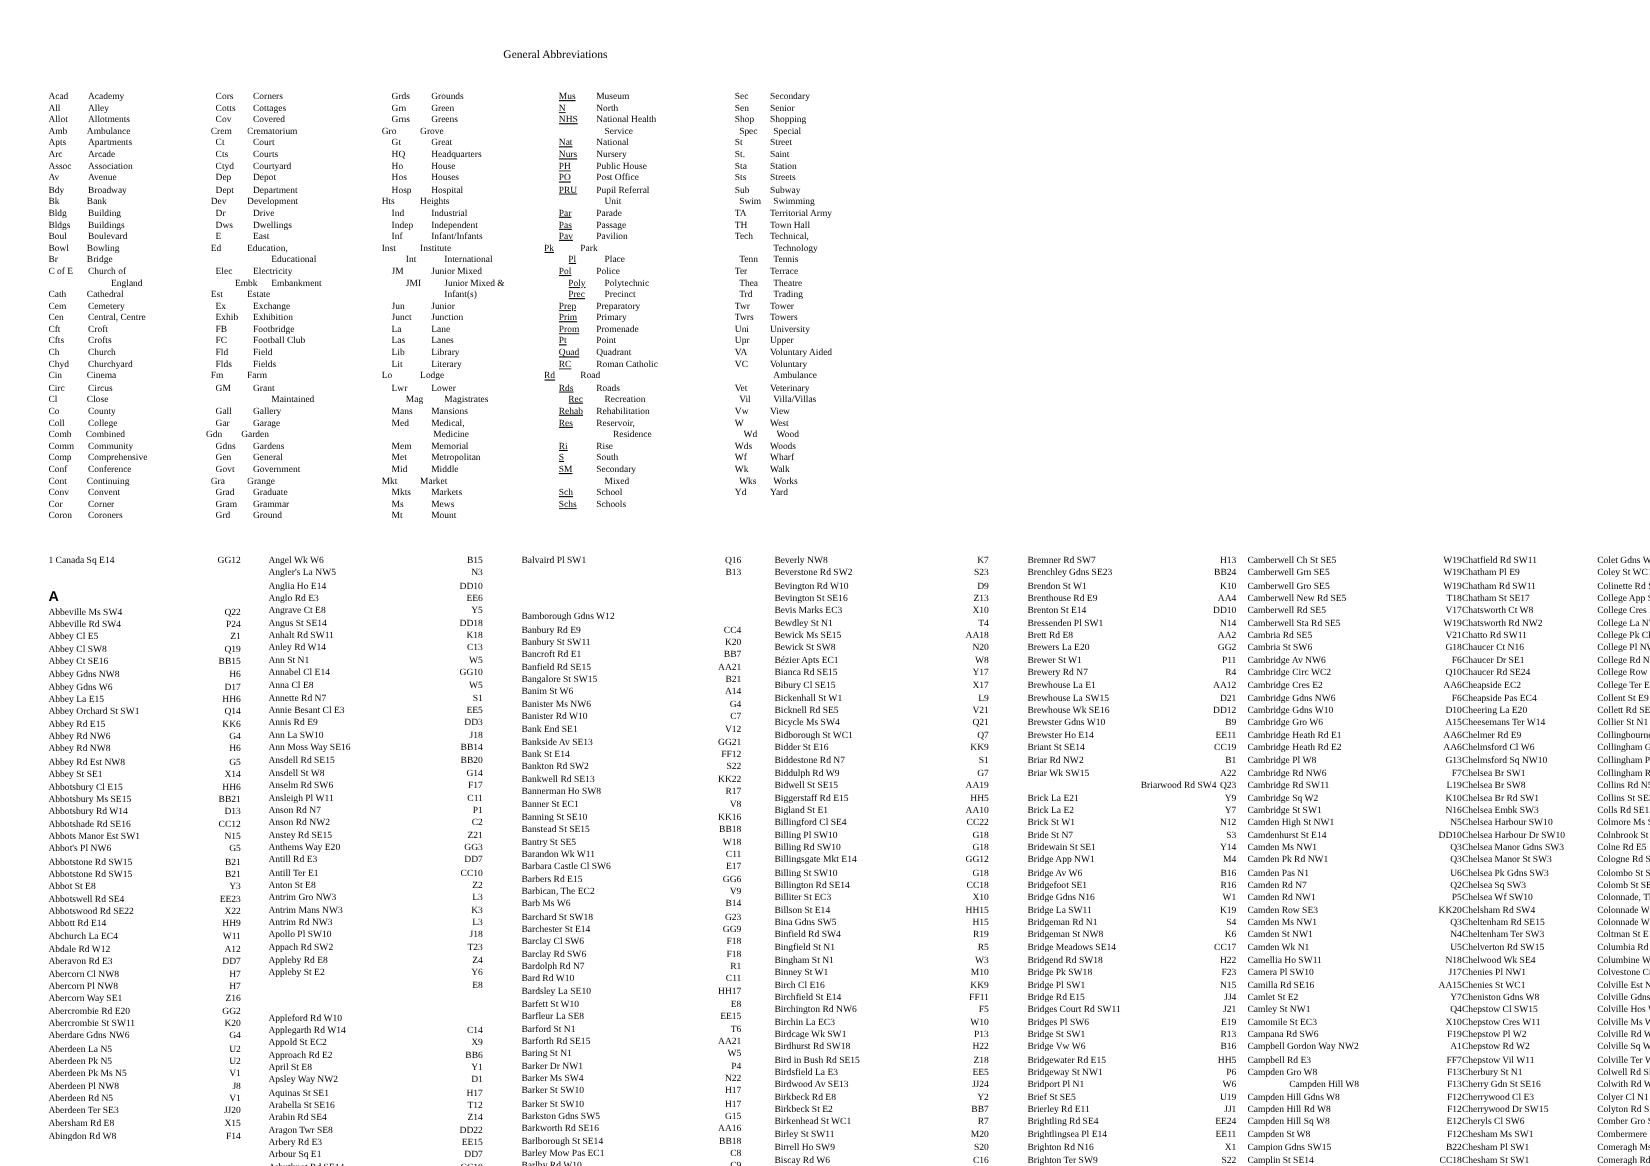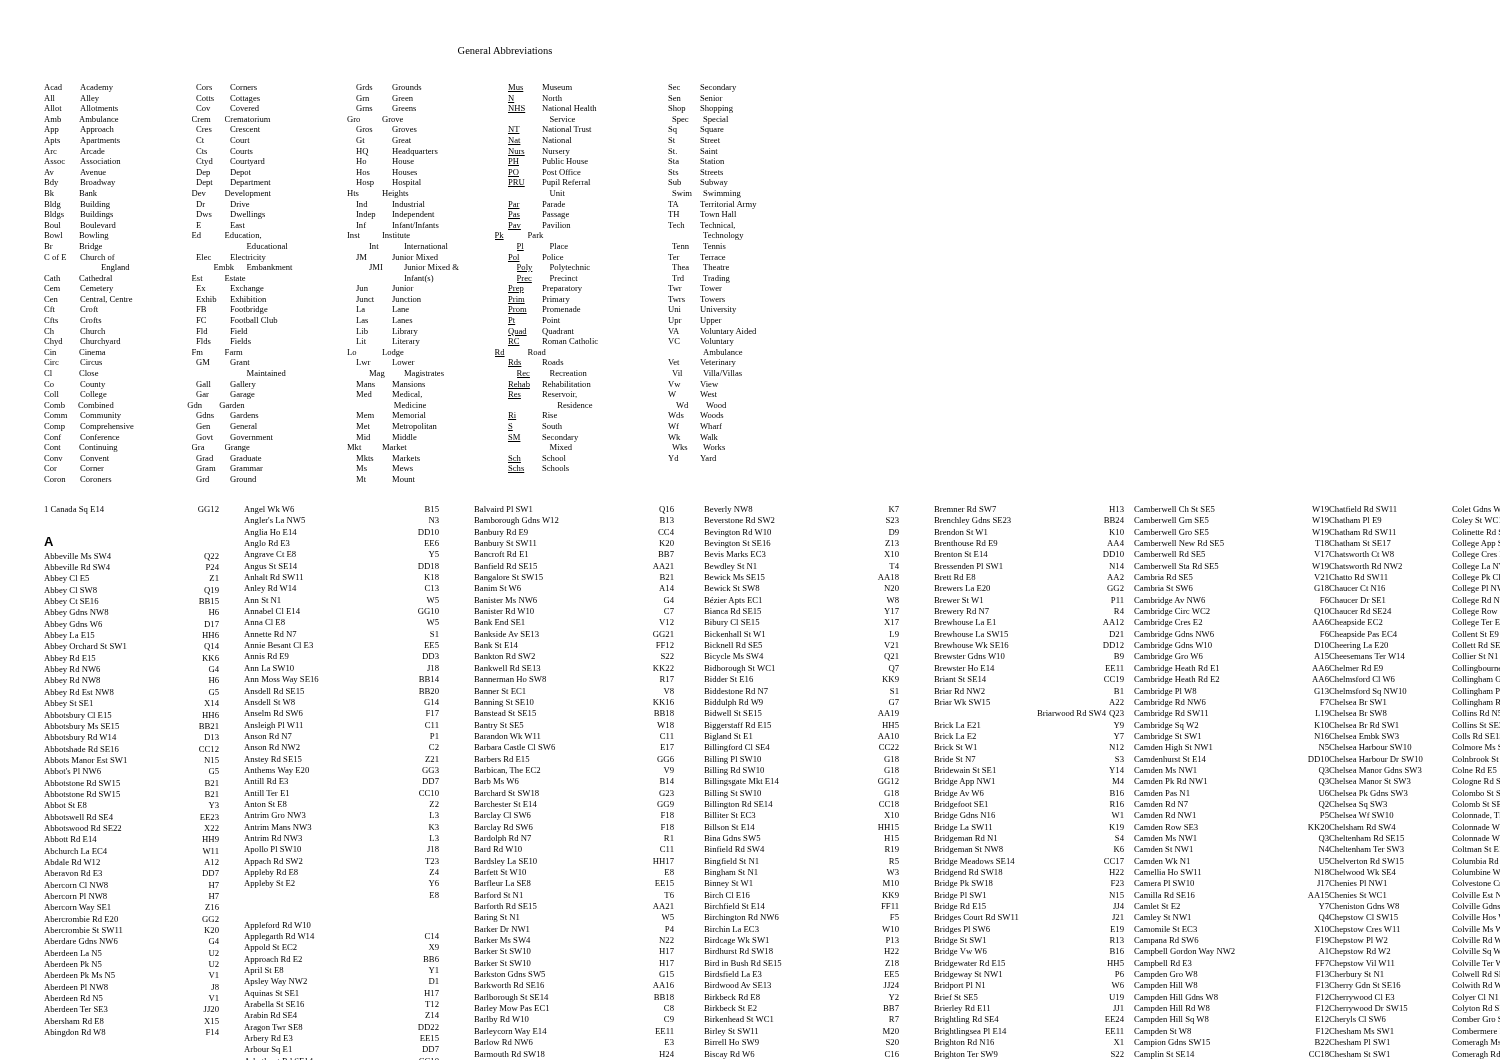--- a/index.html
+++ b/index.html
@@ -94,32 +94,20 @@
         <div class="c ab-c">Crem</div>
         <div class="c ab-d">Crematorium</div>
         <div class="c ab-e">Gro</div>
         <div class="c ab-f">Grove</div>
         <div class="c ab-g"></div>
         <div class="c ab-h indent">Service</div>
         <div class="c ab-i">Spec</div>
         <div class="c ab-j">Special</div>
       </div>
       <div class="abbr-row">
-        <div class="c ab-a">App</div>
-        <div class="c ab-b">Approach</div>
-        <div class="c ab-c">Cres</div>
-        <div class="c ab-d">Crescent</div>
-        <div class="c ab-e">Gros</div>
-        <div class="c ab-f">Groves</div>
-        <div class="c ab-g">NT</div>
-        <div class="c ab-h">National Trust</div>
-        <div class="c ab-i">Sq</div>
-        <div class="c ab-j">Square</div>
-      </div>
-      <div class="abbr-row">
         <div class="c ab-a">Apts</div>
         <div class="c ab-b">Apartments</div>
         <div class="c ab-c">Ct</div>
         <div class="c ab-d">Court</div>
         <div class="c ab-e">Gt</div>
         <div class="c ab-f">Great</div>
         <div class="c ab-g">Nat</div>
         <div class="c ab-h">National</div>
         <div class="c ab-i">St</div>
         <div class="c ab-j">Street</div>
@@ -888,21 +876,21 @@
           <div class="nm" style="width: 152px;">Arcadia St E14</div>
           <div class="ref">X5</div>
         </div>
       </div>
       <div class="col" style="left: 430px; width: 200px;">
         <div class="entry">
           <div class="nm" style="width: 155px;">Balvaird Pl SW1</div>
           <div class="ref">Q16</div>
         </div>
         <div class="entry">
-          <div class="nm" style="width: 155px;">Bamborough Gdns W12</div>
+          <div class="nm" style="width: 155px; margin-top: 40px;">Bamborough Gdns W12</div>
           <div class="ref">B13</div>
         </div>
         <div class="entry">
           <div class="nm" style="width: 155px;">Banbury Rd E9</div>
           <div class="ref">CC4</div>
         </div>
         <div class="entry">
           <div class="nm" style="width: 155px;">Banbury St SW11</div>
           <div class="ref">K20</div>
         </div>
@@ -1650,21 +1638,21 @@
         </div>
         <div class="entry">
           <div class="nm" style="width: 152px;">Campbell Rd E3</div>
           <div class="ref">FF7</div>
         </div>
         <div class="entry">
           <div class="nm" style="width: 152px;">Campden Gro W8</div>
           <div class="ref">F13</div>
         </div>
         <div class="entry">
-          <div class="nm" style="width: 152px;">Campden Hill W8</div>
+          <div class="nm" style="width: 152px; margin-left: 38px;">Campden Hill W8</div>
           <div class="ref">F13</div>
         </div>
         <div class="entry">
           <div class="nm" style="width: 152px;">Campden Hill Gdns W8</div>
           <div class="ref">F12</div>
         </div>
         <div class="entry">
           <div class="nm" style="width: 152px;">Campden Hill Rd W8</div>
           <div class="ref">F12</div>
         </div>

